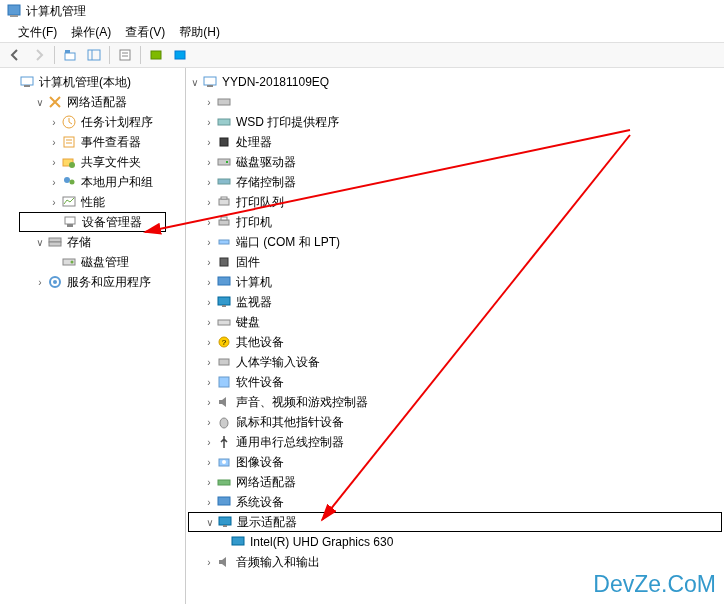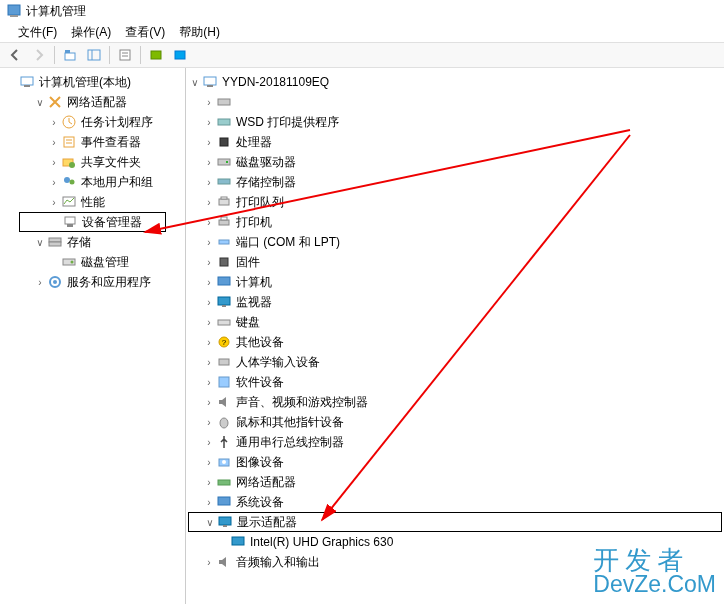--- a/index.html
+++ b/index.html
@@ -444,15 +444,14 @@
   <defs>
     <marker id="arr" markerWidth="10" markerHeight="10" refX="8" refY="3" orient="auto">
         <path d="M0,0 L0,6 L9,3 Z" fill="#e00"></path>
       </marker>
   </defs>
   <line x1="630" y1="130" x2="145" y2="232" stroke="#e00" stroke-width="2" marker-end="url(#arr)"></line>
   <line x1="630" y1="135" x2="322" y2="520" stroke="#e00" stroke-width="2" marker-end="url(#arr)"></line>
 </svg>
 
 <div class="watermark">
-  <div class="wm1">开发者</div>
   <div class="wm2">DevZe.CoM</div>
 </div>
 
 </body></html>

